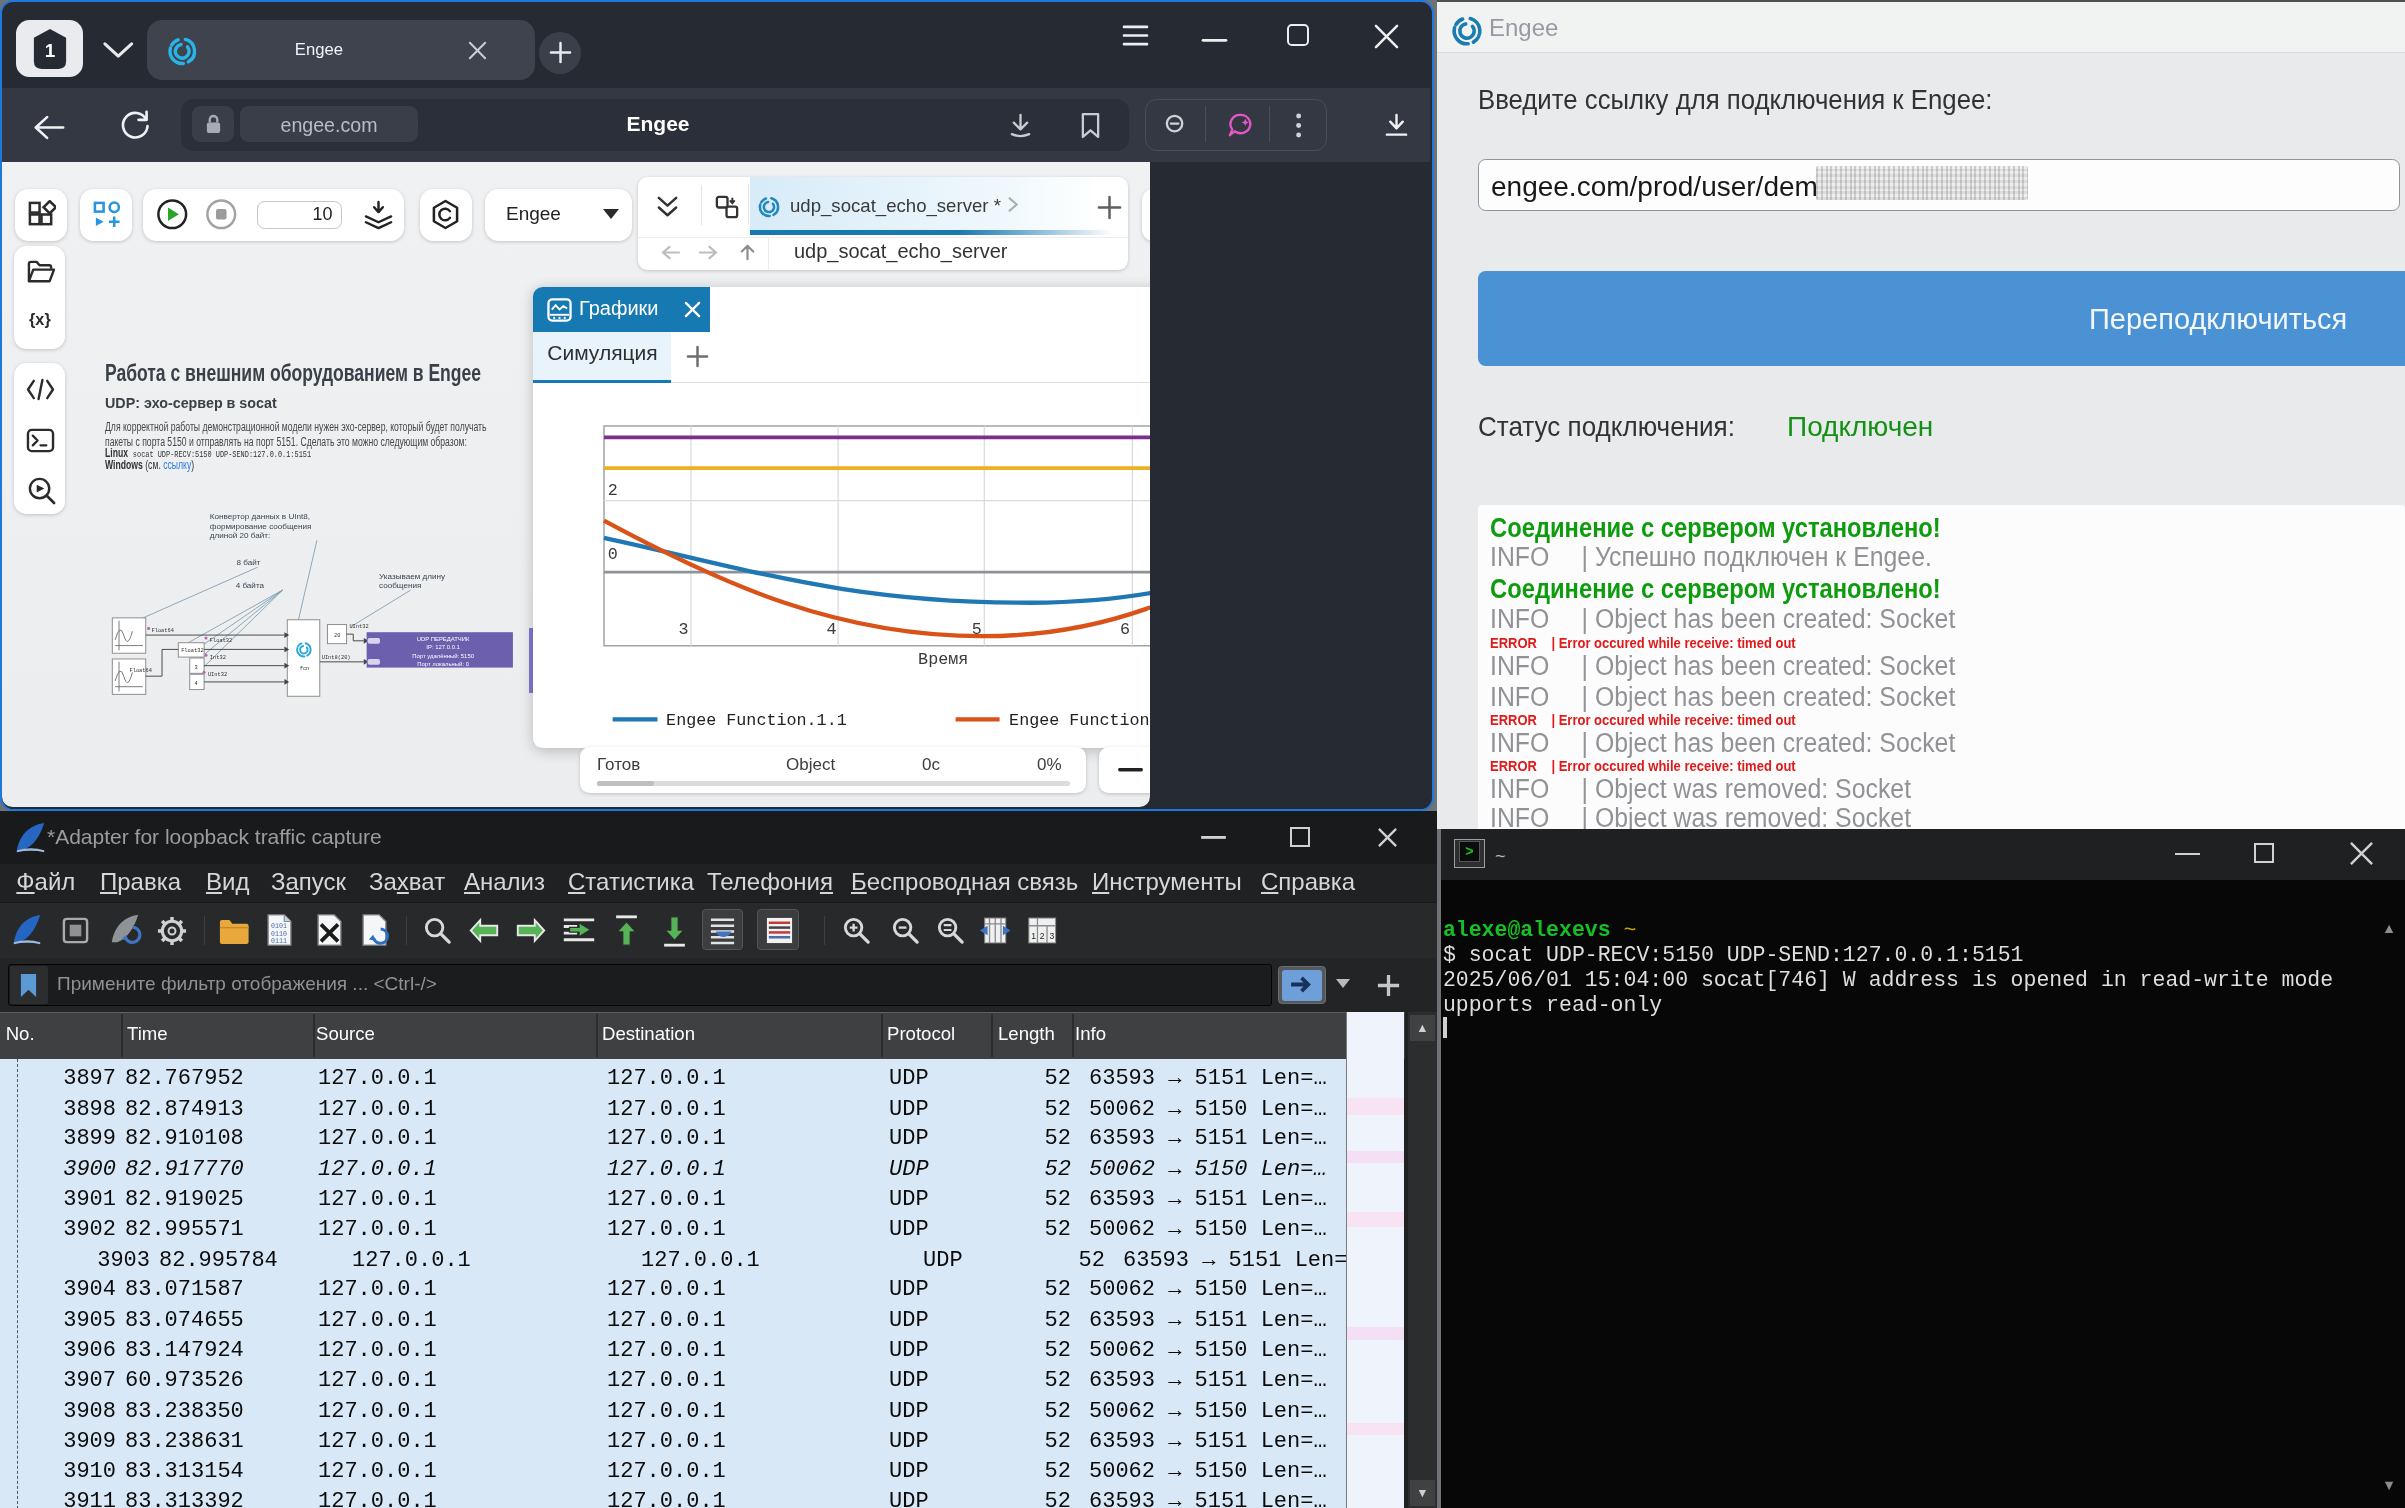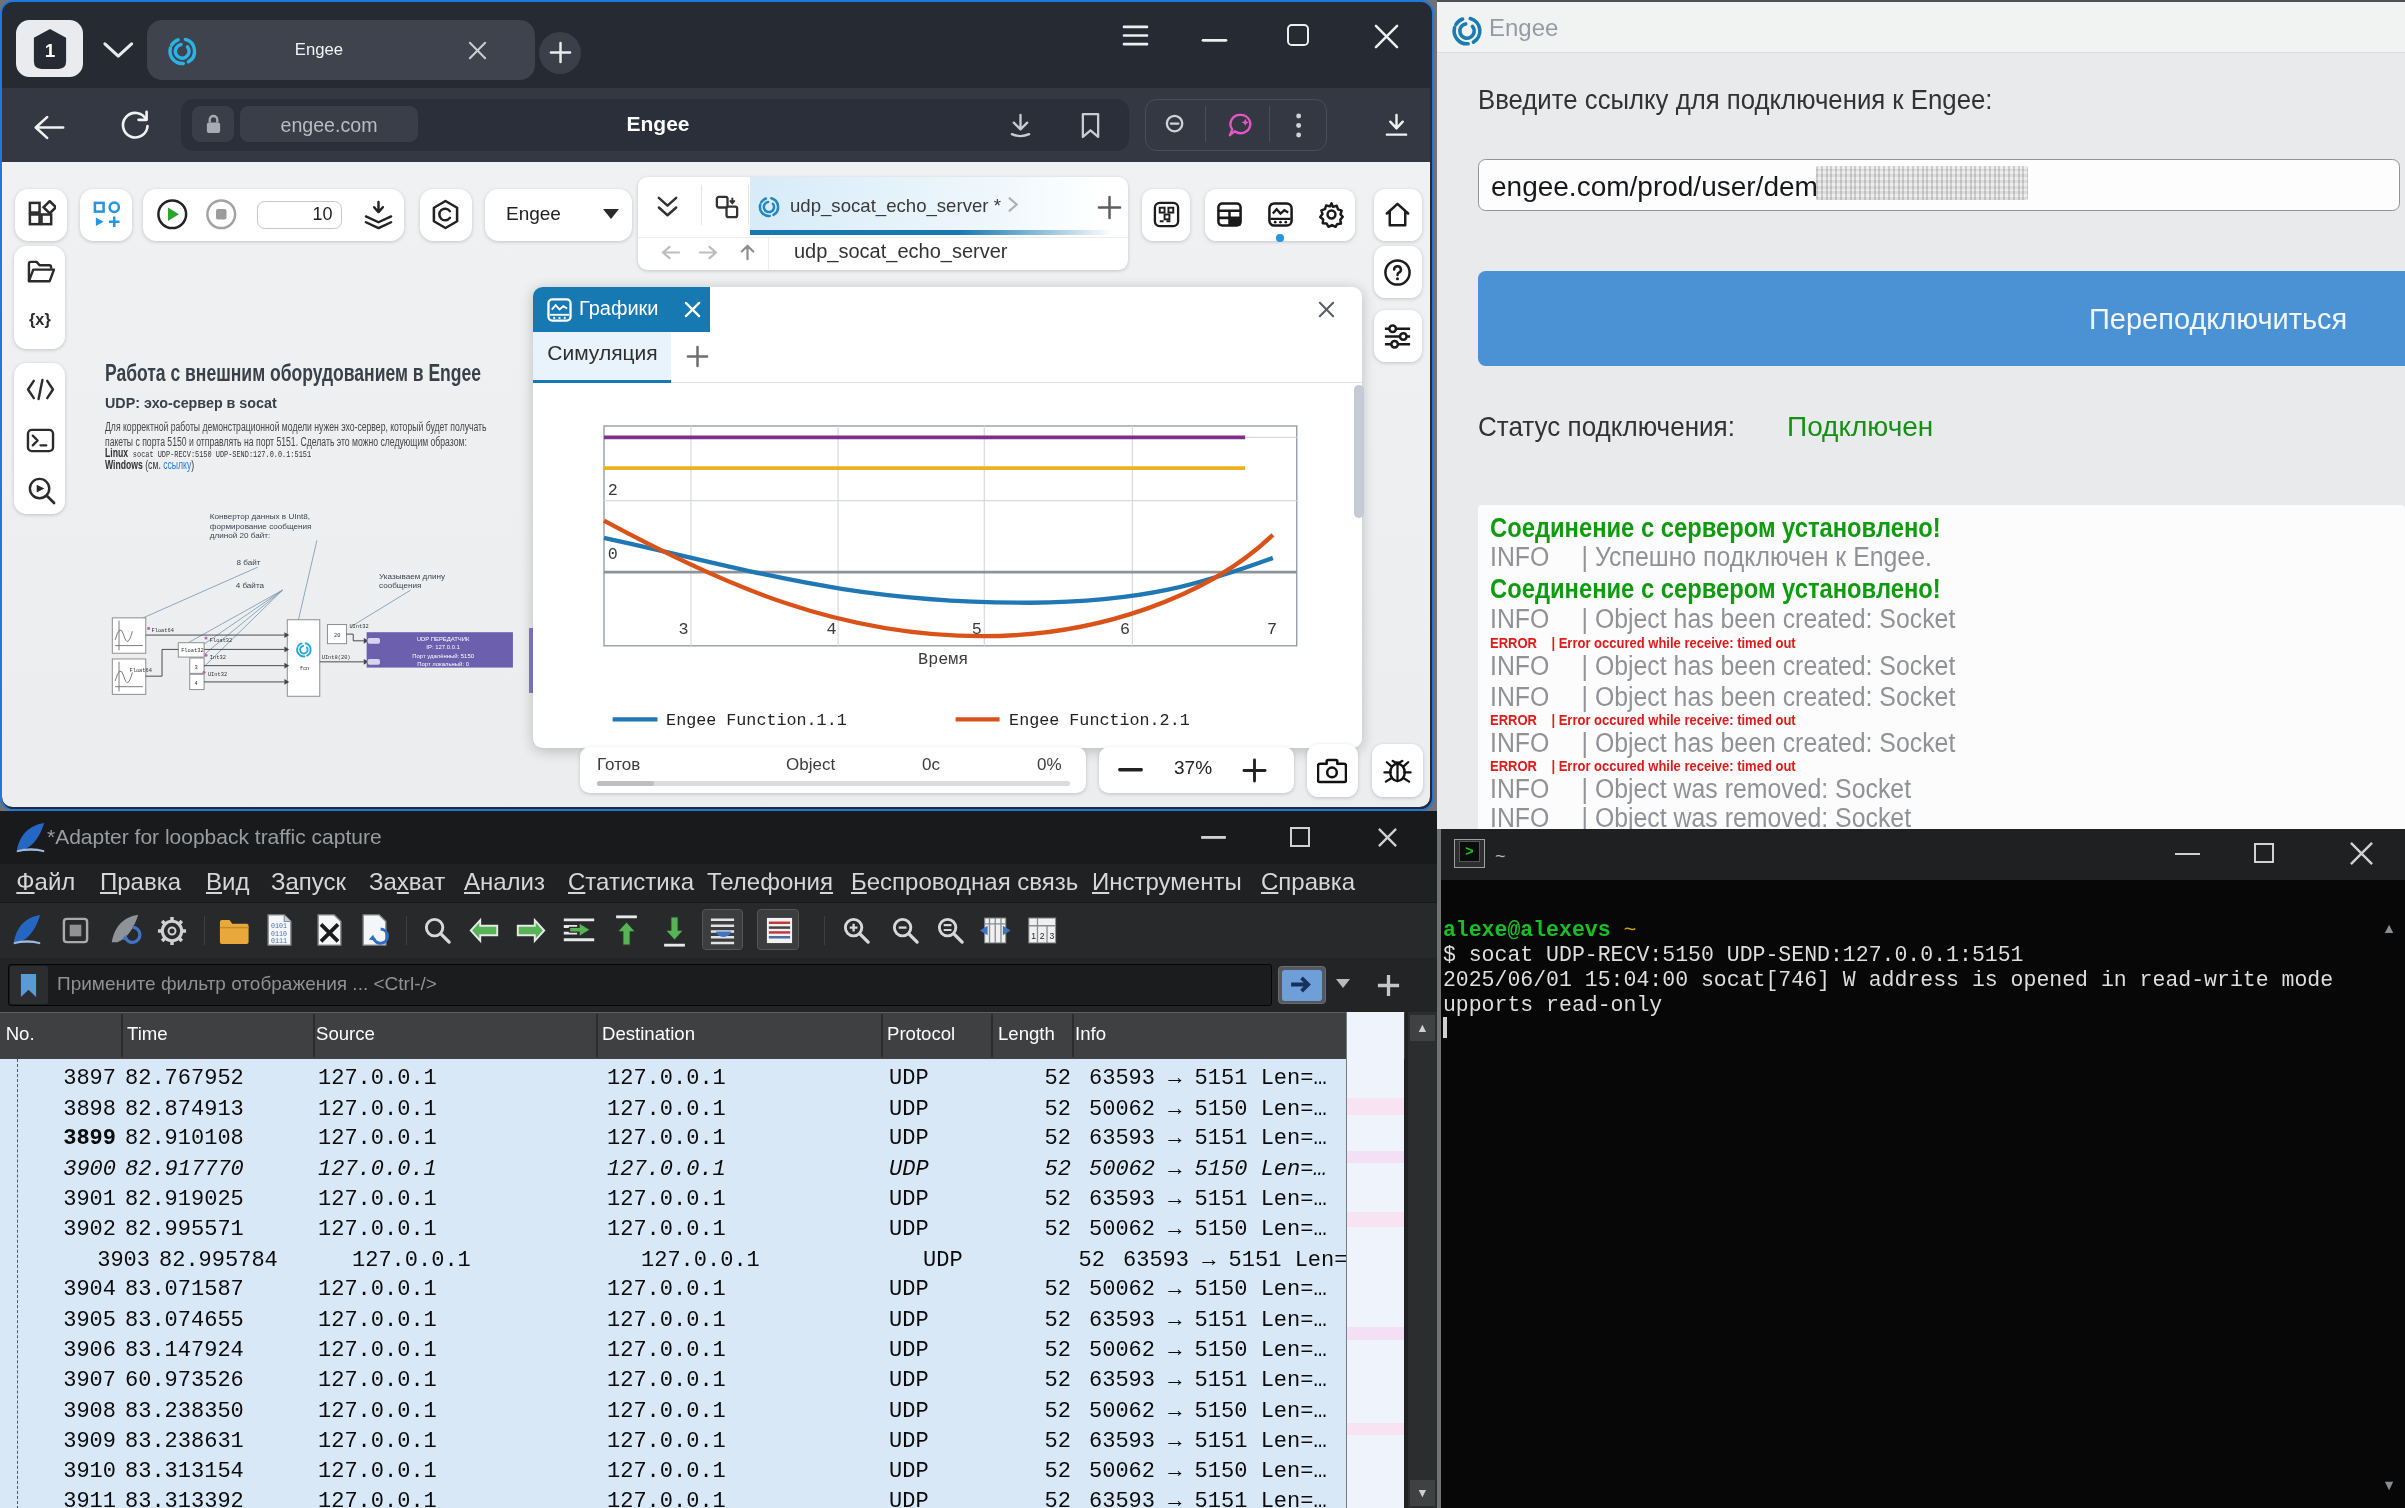--- a/index.html
+++ b/index.html
@@ -8,21 +8,21 @@
 .mono{font-family:"Liberation Mono",monospace;}
 
 #rpanel{left:1437px;top:0;width:968px;height:829px;background:#e9eaeb;border-top:2.9px solid #4e5154;z-index:1;}
 #rpanel .title{left:0;top:0;width:968px;height:51px;background:#f1f2f2;border-bottom:1px solid #dcdcdc;}
 
 #term{left:1441px;top:829px;width:964px;height:680px;background:#070707;z-index:4;}
 #term .title{left:0;top:0;width:964px;height:51px;background:#1f2021;}
 
 #browser{left:0;top:0;width:1434px;height:811px;background:#262a33;border:2.9px solid #1f78dd;border-radius:13.4px;z-index:3;}
 #btoolbar{left:0;top:86px;width:1428px;height:74px;background:#343842;}
-#bcontent{left:0;top:160px;width:1428px;height:645px;background:linear-gradient(#f0f1f2,#ebedee);border-radius:0 0 10.5px 10.5px;overflow:hidden;}
+#bcontent{left:0;top:160px;width:1148px;height:645px;background:linear-gradient(#f0f1f2,#ebedee);border-radius:0 0 10.5px 10.5px;overflow:hidden;}
 .wbtn{position:absolute;background:#fff;border-radius:13.4px;box-shadow:0 1px 3.8px rgba(60,64,72,.25);}
 
 #shark{left:0;top:811px;width:1437px;height:698px;background:#202122;z-index:2;overflow:hidden;}
 </style></head>
 <body>
 <div id="desk">
 <svg width="0" height="0" style="position:absolute">
 <defs>
 <g id="swirlC">
   <path d="M15.7 9.9 A7.2 7.2 0 1 0 22.5 12.4" fill="none" stroke-width="3.6" stroke-linecap="round"></path>
@@ -277,21 +277,21 @@
 <div class="abs" style="top:31px;width:1346px;height:31px;">
 <span class="abs" style="left:0;top:6.7px;width:116px;text-align:right;">3898</span>
 <span class="abs" style="left:125px;top:6.7px;">82.874913</span>
 <span class="abs" style="left:318px;top:6.7px;">127.0.0.1</span>
 <span class="abs" style="left:607px;top:6.7px;">127.0.0.1</span>
 <span class="abs" style="left:889px;top:6.7px;">UDP</span>
 <span class="abs" style="left:1004px;top:6.7px;width:67px;text-align:right;">52</span>
 <span class="abs" style="left:1089px;top:6.7px;">50062 → 5150 Len=…</span>
 </div>
 <div class="abs" style="top:60px;width:1346px;height:31px;">
-<span class="abs" style="left:0;top:6.7px;width:116px;text-align:right;font-weight:bold;">3899</span>
+<span class="abs" style="left:0;top:6.7px;width:116px;text-align:right;">3899</span>
 <span class="abs" style="left:125px;top:6.7px;">82.910108</span>
 <span class="abs" style="left:318px;top:6.7px;">127.0.0.1</span>
 <span class="abs" style="left:607px;top:6.7px;">127.0.0.1</span>
 <span class="abs" style="left:889px;top:6.7px;">UDP</span>
 <span class="abs" style="left:1004px;top:6.7px;width:67px;text-align:right;">52</span>
 <span class="abs" style="left:1089px;top:6.7px;">63593 → 5151 Len=…</span>
 </div>
 <div class="abs" style="top:91px;width:1346px;height:31px;font-style:italic;">
 <span class="abs" style="left:0;top:6.7px;width:116px;text-align:right;">3900</span>
 <span class="abs" style="left:125px;top:6.7px;">82.917770</span>

